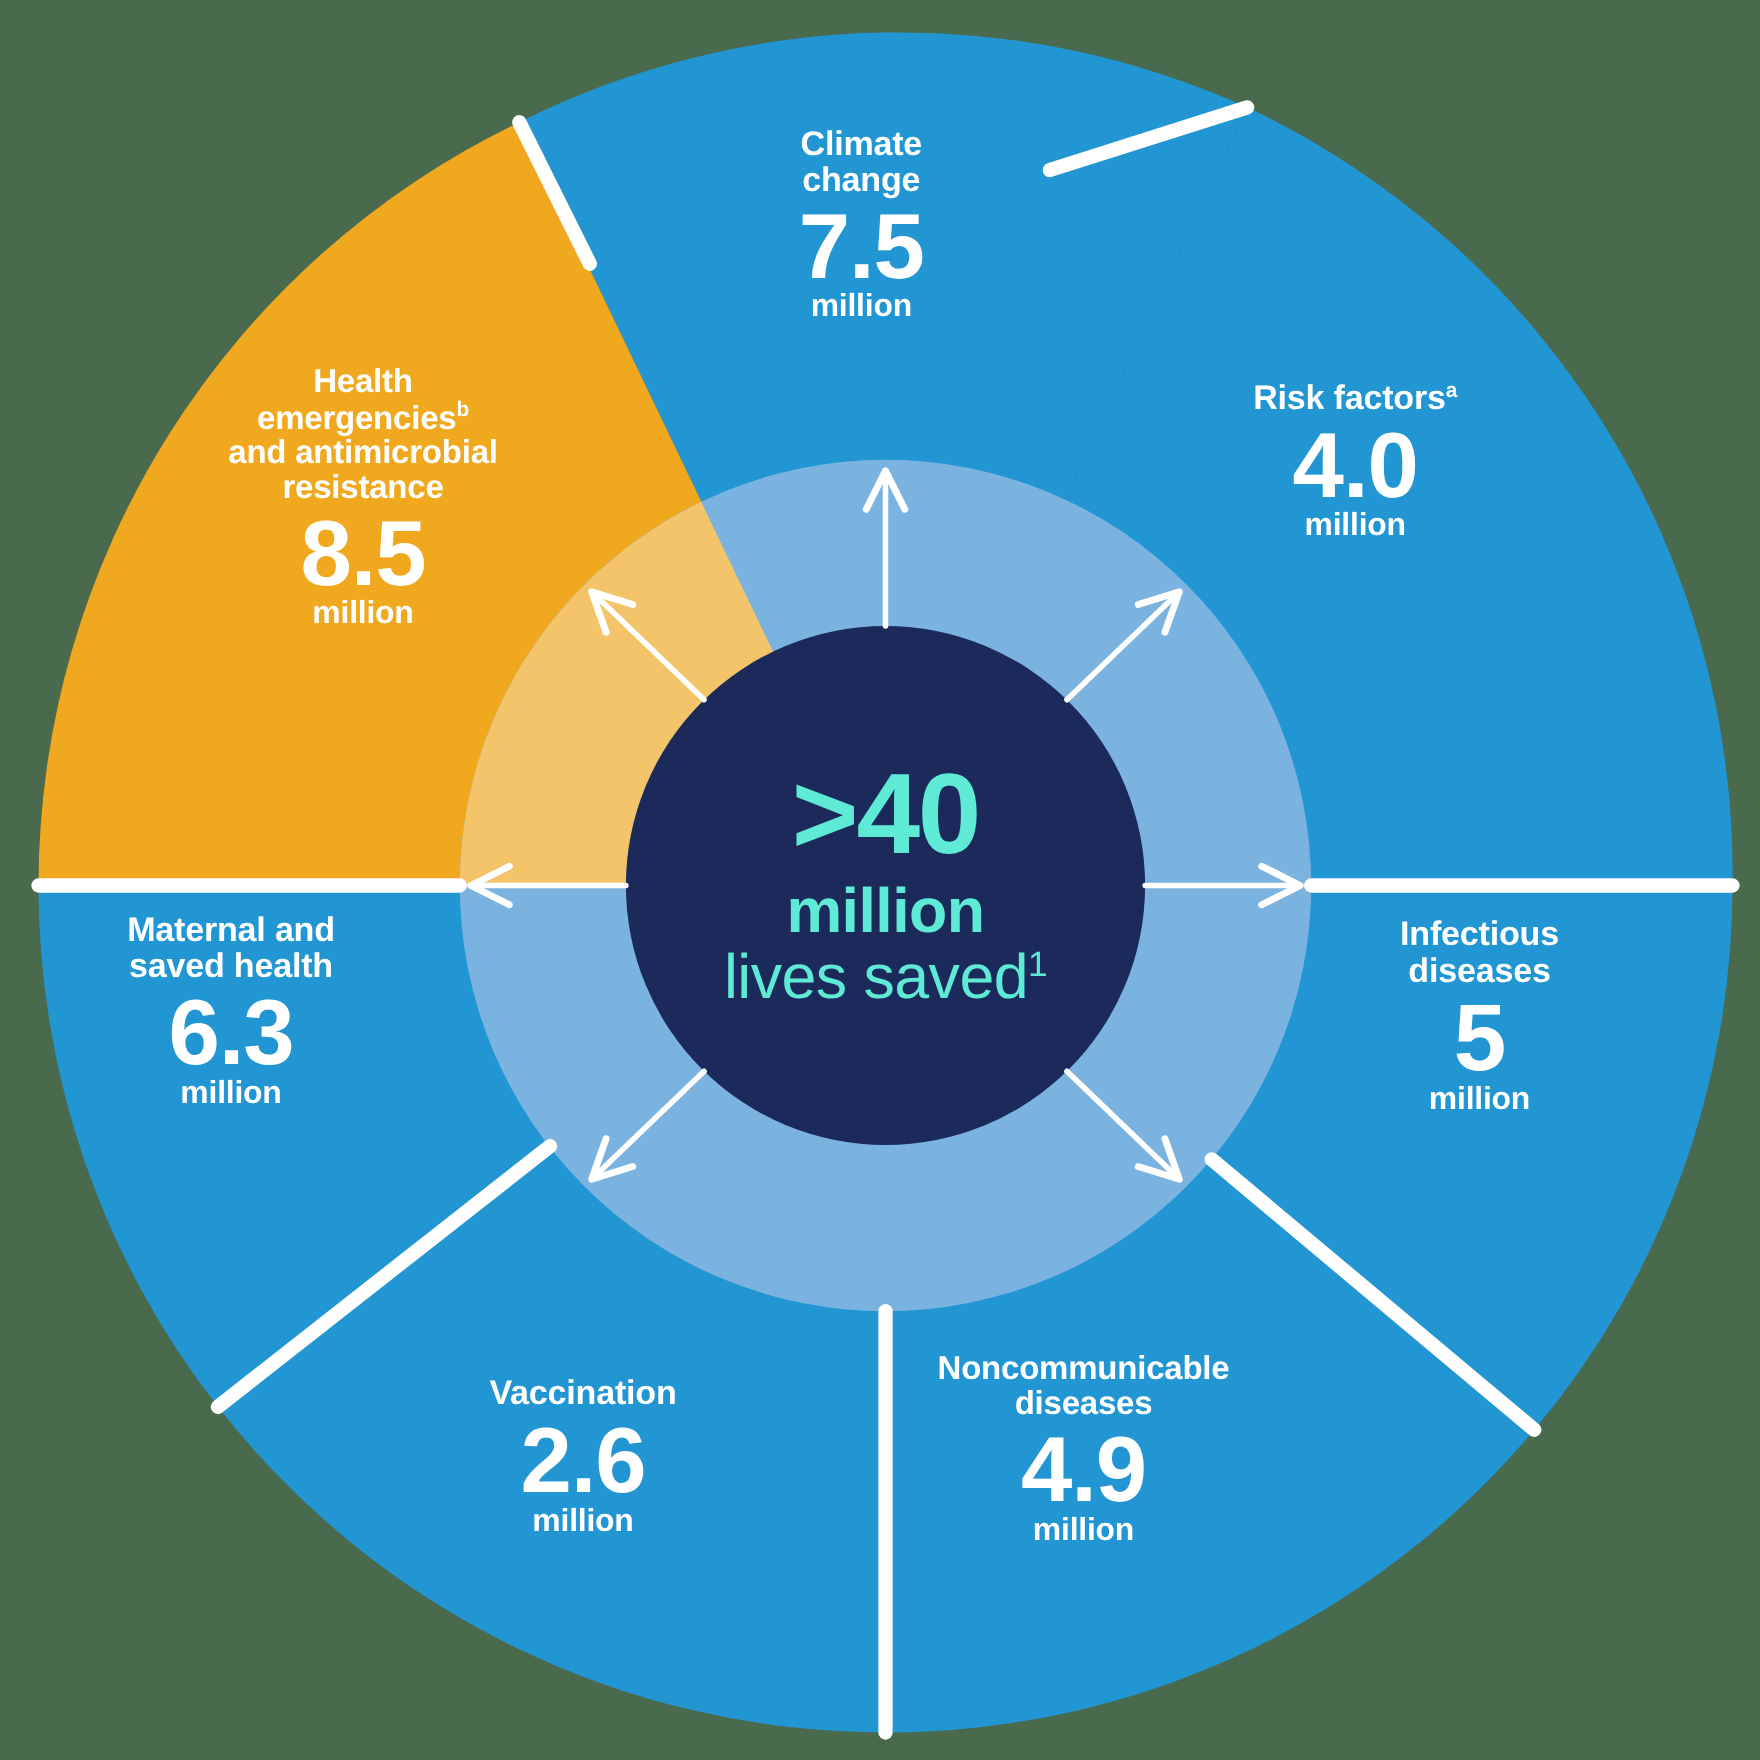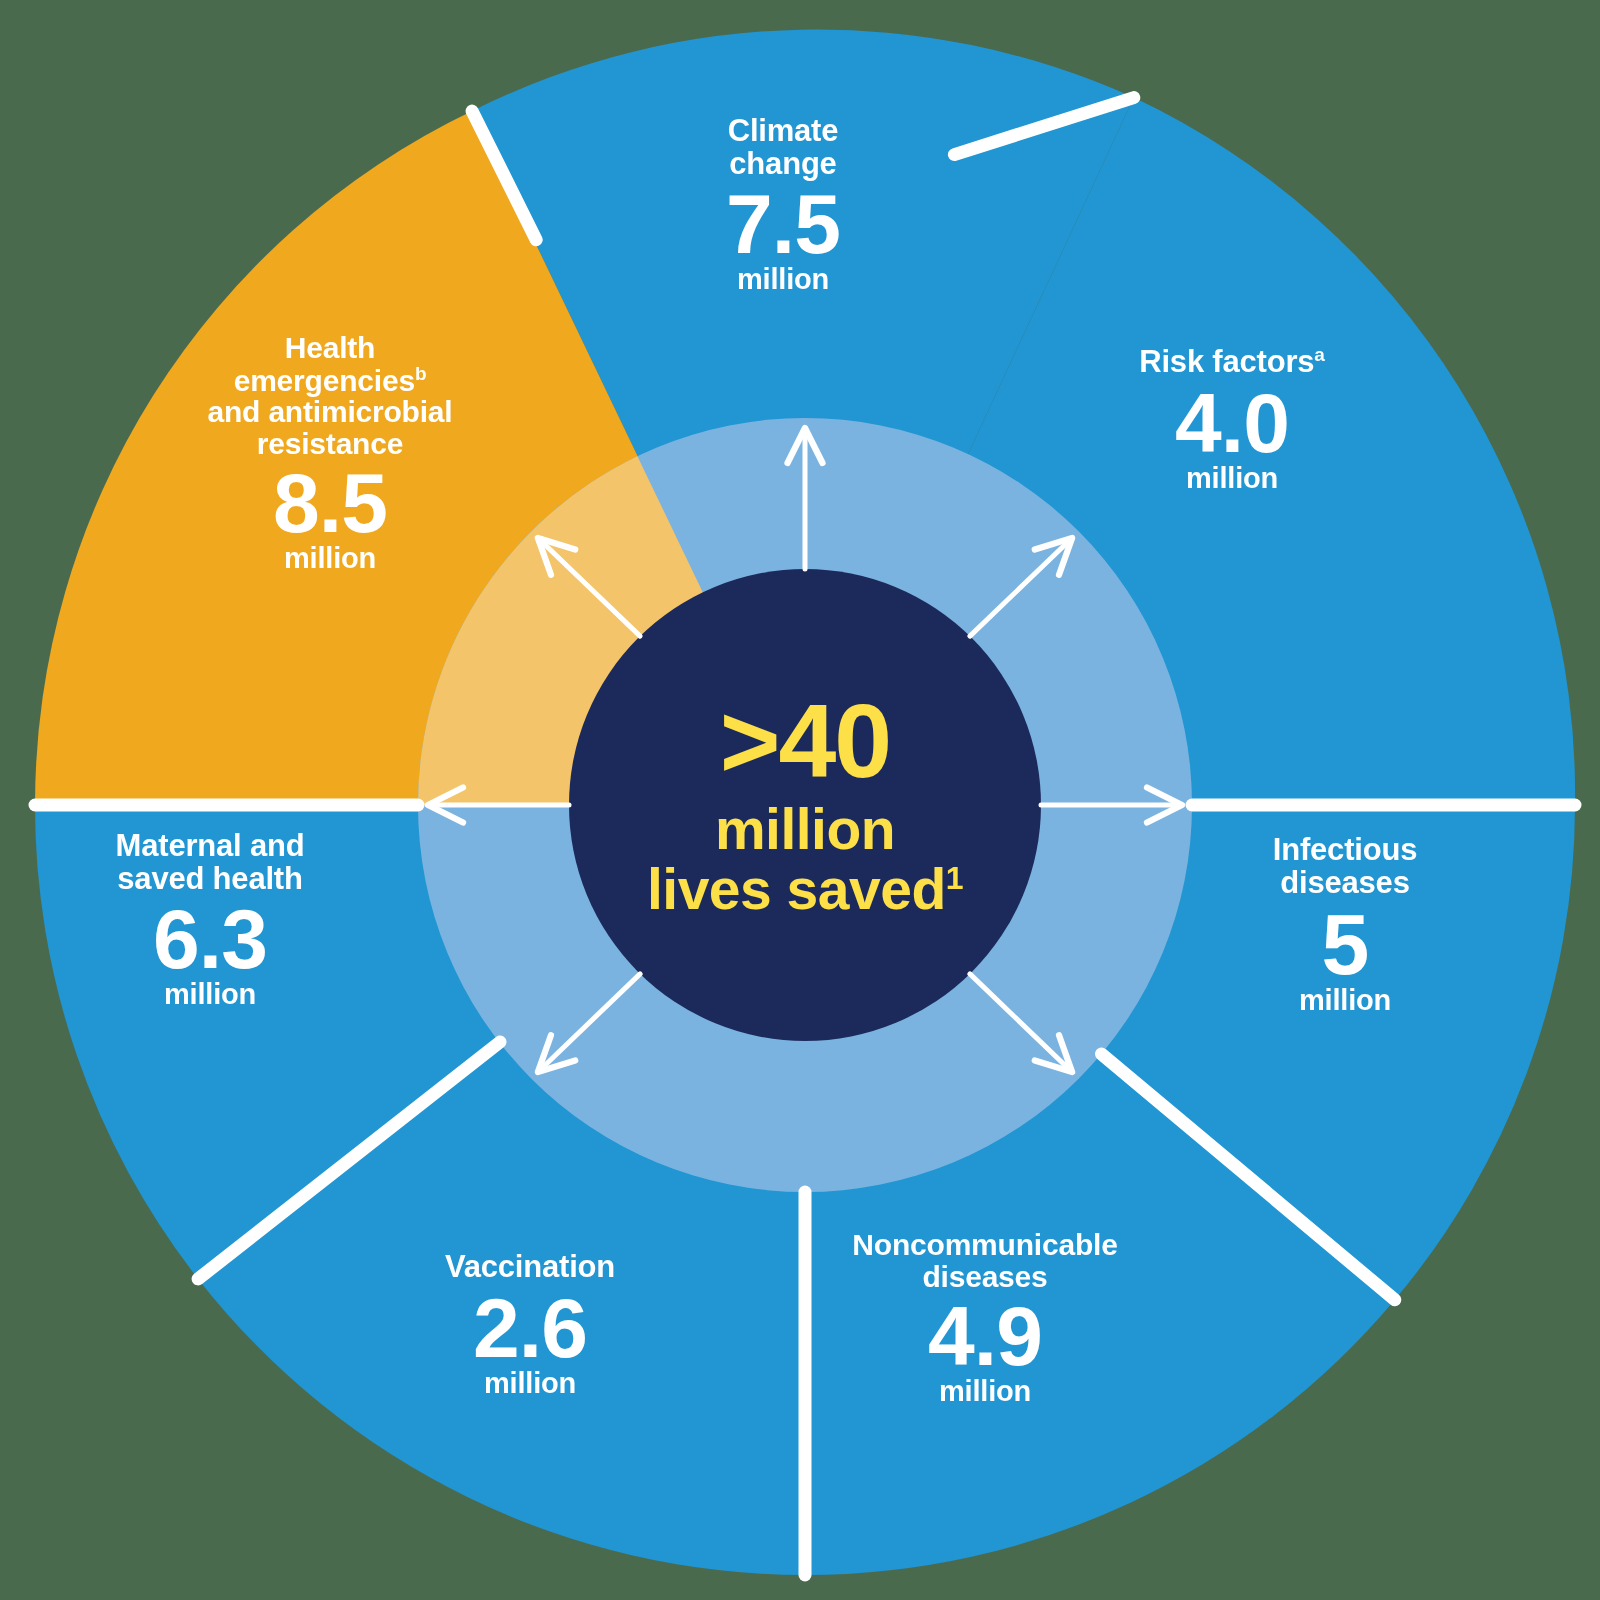--- a/index.html
+++ b/index.html
@@ -32,25 +32,25 @@
   #lbl-maternal{left:210px;top:920px;}
   #lbl-emergencies{left:330px;top:430px;}
 
   #lbl-emergencies .name{font-size:30px;margin-top:46px;}
   #lbl-infectious .num{font-size:86px;}
   #lbl-ncd .name{font-size:30px;}
 
   .center-text{
     position:absolute;left:805px;top:805px;
     transform:translate(-50%,-50%);
-    text-align:center;color:#fde047;pointer-events:none;
+    text-align:center;color:#5eead4;pointer-events:none;
   }
   .center-text .big{font-size:104px;font-weight:700;display:block;line-height:0.98;letter-spacing:-2px;}
   .center-text .m1{font-size:57px;font-weight:700;display:block;line-height:1.06;margin-top:6px;letter-spacing:-0.5px;}
-  .center-text .m2{font-size:57px;font-weight:700;display:block;line-height:1.06;letter-spacing:-0.5px;white-space:nowrap;}
+  .center-text .m2{font-size:57px;font-weight:400;display:block;line-height:1.06;letter-spacing:-0.5px;white-space:nowrap;}
   .center-text .m2 .sup{font-size:32px;vertical-align:super;}
 </style>
 </head>
 <body>
 
 <div id="stage">
 
   <svg id="wheel" viewBox="0 0 1600 1600" aria-hidden="true">
     <defs>
       <marker id="arrowOut" markerWidth="9" markerHeight="9" refX="7.6" refY="4.5" orient="auto" markerUnits="strokeWidth">

